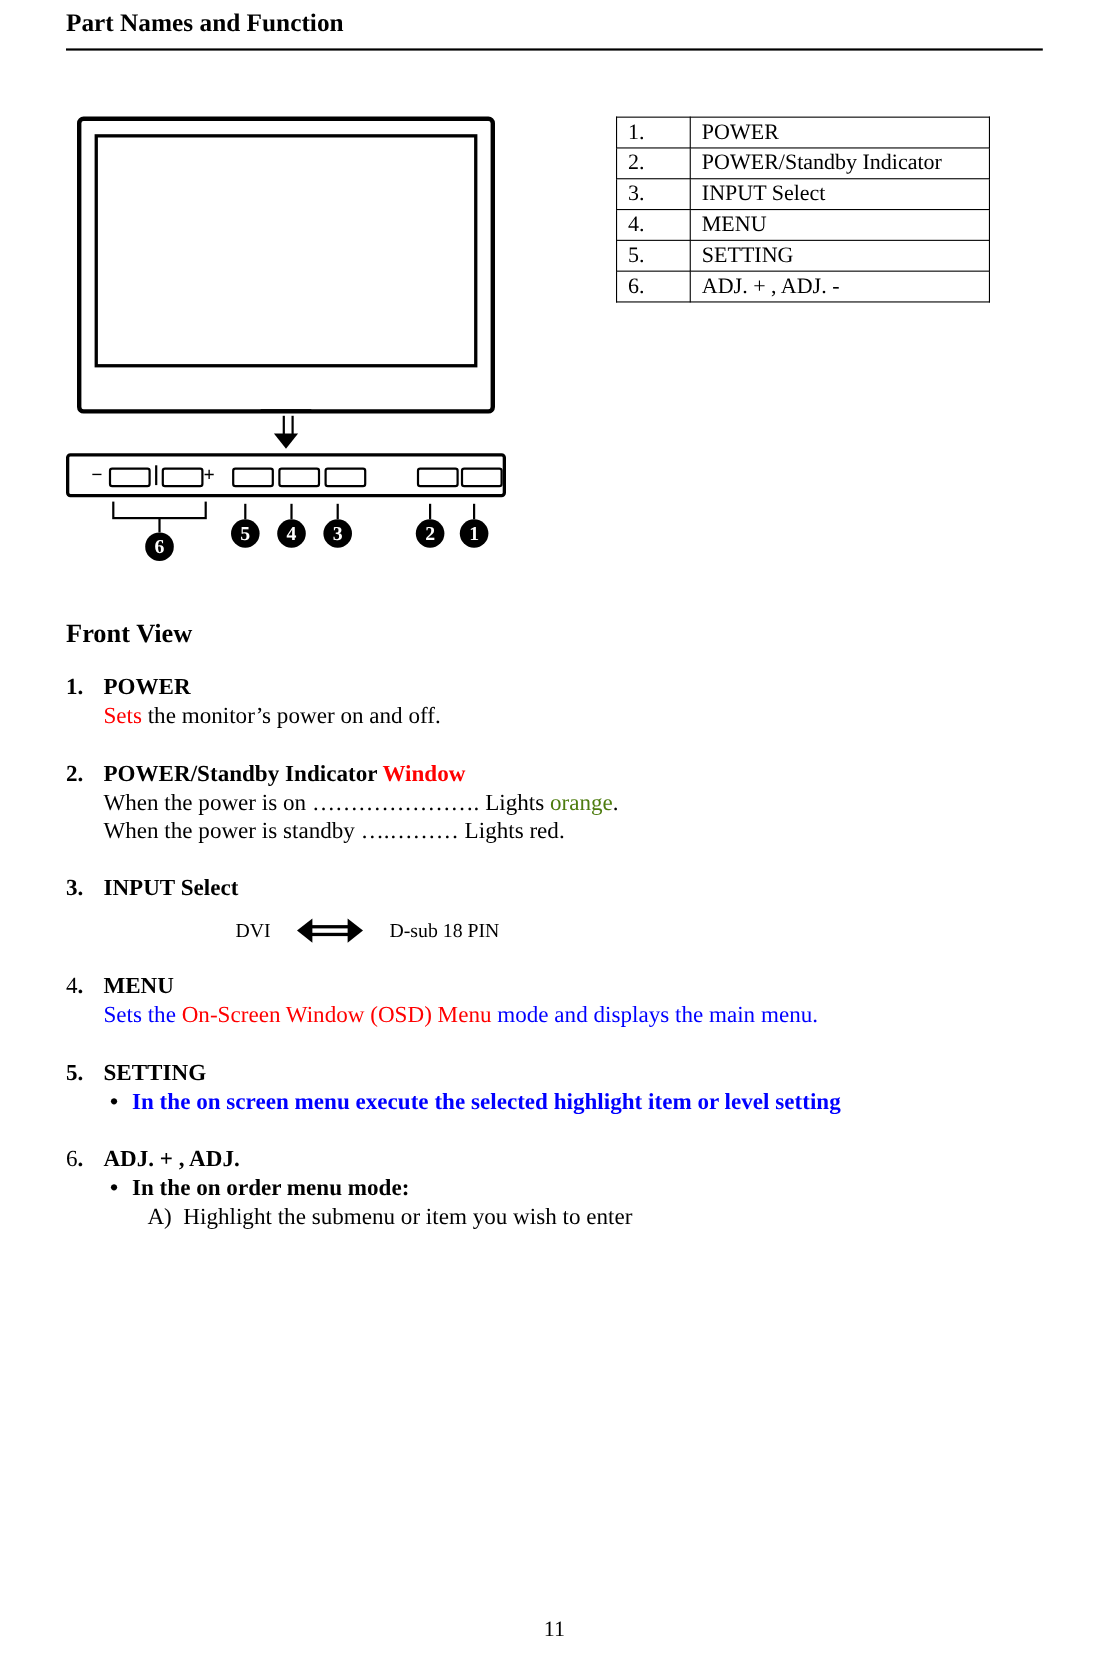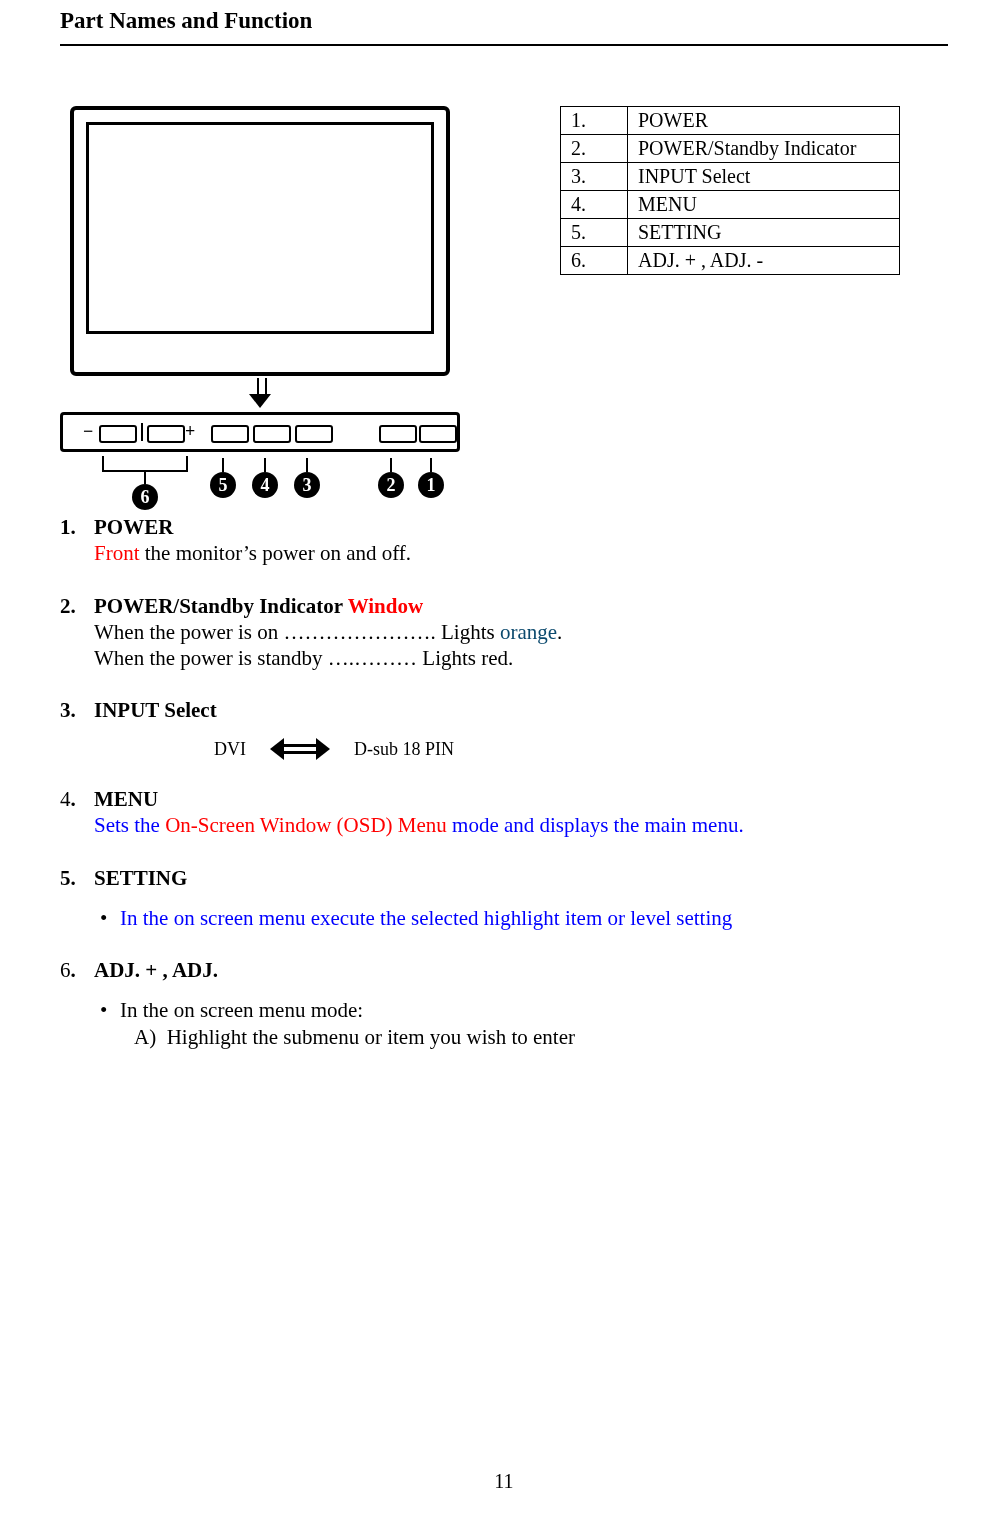--- a/index.html
+++ b/index.html
@@ -188,21 +188,21 @@
   .front-list .body {
     flex: 1;
   }
   .front-list .hdr {
     font-weight: bold;
   }
   .front-list .body p {
     margin: 0;
   }
   .red   { color: #ff0000; }
-  .orange{ color: #0c4a6e; }
+  .orange{ color: #4d7c0f; }
   .blue  { color: #0000ff; }
 
   .swap-line {
     margin: 14px 0 0 120px;
     display: flex;
     align-items: center;
     gap: 24px;
     font-size: 18px;
   }
   .swap-arrow {
@@ -229,21 +229,21 @@
   .swap-arrow .r {
     position: absolute;
     right: 0; top: -2px;
     border-top: 11px solid transparent;
     border-bottom: 11px solid transparent;
     border-left: 14px solid #000;
   }
 
   ul.bullets {
     list-style: none;
-    padding: 0; margin: 14px 0 0 6px;
+    padding: 0; margin: 0 0 0 6px; font-weight: bold;
   }
   ul.bullets > li::before {
     content: "•";
     display: inline-block;
     width: 20px;
   }
   .sublist {
     margin-left: 40px;
   }
   .sublist p { margin: 0; }
@@ -339,28 +339,29 @@
             <td>SETTING</td>
           </tr>
       <tr>
             <td>6.</td>
             <td>ADJ. + , ADJ. -</td>
           </tr>
     </tbody>
       </table>
   </div>
 
+  <div class="section-title">Front View</div>
 
   <div class="front-list">
 
     <div class="item">
       <div class="num">1.</div>
       <div class="body">
         <p class="hdr">POWER</p>
-        <p><span class="red">Front</span><span> the monitor’s power on and off.</span></p>
+        <p><span class="red">Sets</span><span> the monitor’s power on and off.</span></p>
       </div>
     </div>
 
     <div class="item">
       <div class="num">2.</div>
       <div class="body">
         <p class="hdr"><span>POWER/Standby Indicator </span><span class="red">Window</span></p>
         <p><span>When the power is on …………………. Lights </span><span class="orange">orange</span><span>.</span></p>
         <p>When the power is standby    ….……… Lights red.</p>
       </div>
@@ -396,21 +397,21 @@
             <li><span class="blue">In the on screen menu execute the selected highlight item or level setting</span></li>
           </ul>
       </div>
     </div>
 
     <div class="item">
       <div class="num plain"><span>6</span><b>.</b></div>
       <div class="body">
         <p class="hdr">ADJ. + , ADJ.</p>
         <ul class="bullets">
-            <li>In the on screen menu mode:</li>
+            <li>In the on order menu mode:</li>
           </ul>
         <div class="sublist">
           <p><span>A)</span>&nbsp;&nbsp;<span>Highlight the submenu or item you wish to enter</span></p>
         </div>
       </div>
     </div>
 
   </div>
 
   <div class="page-number">11</div>

